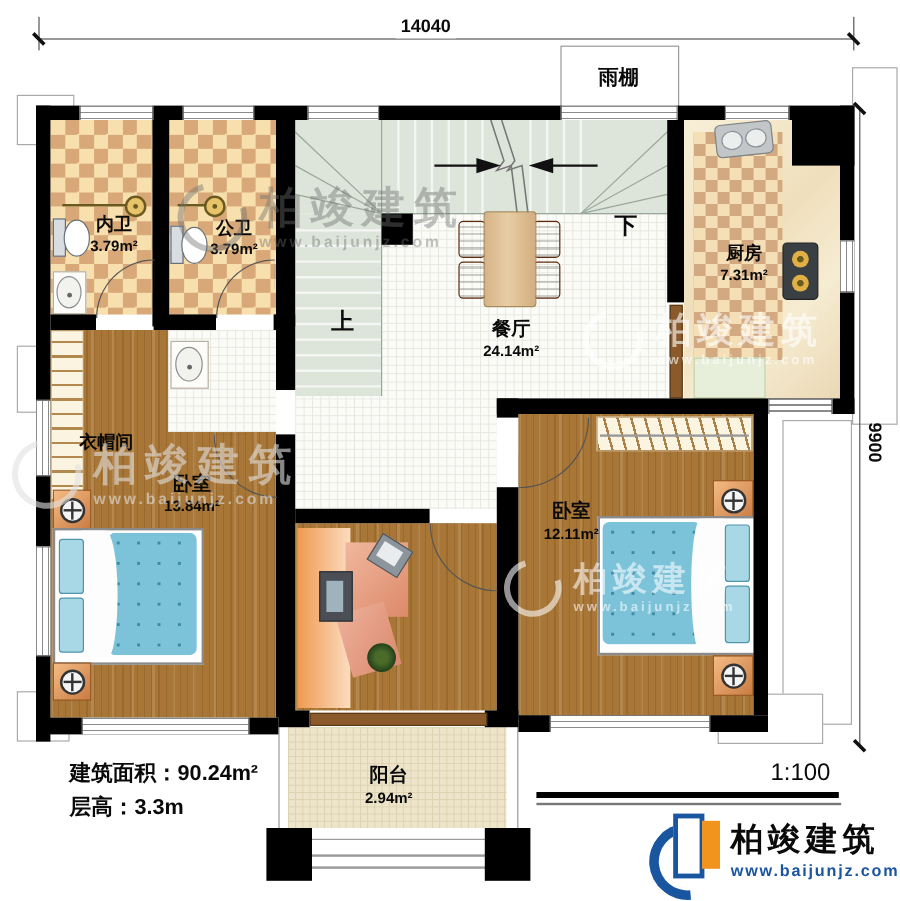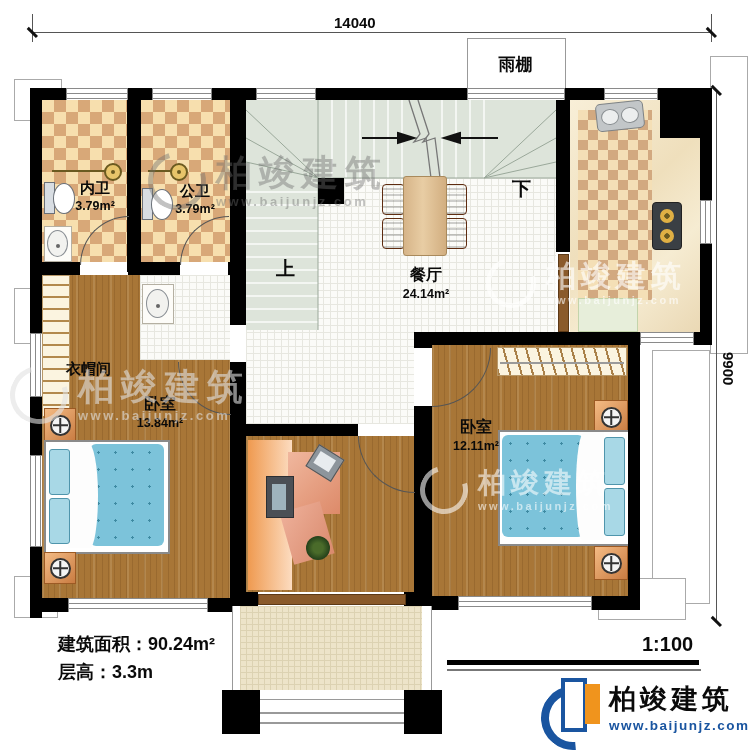--- a/index.html
+++ b/index.html
@@ -273,34 +273,42 @@
   <div class="door" style="left:358px;top:436px;width:56px;height:56px;border-left-width:1.5px;border-bottom-width:1.5px;border-radius:0 0 0 100%"></div>
 
   <div class="lbl" style="left:60px;top:180px;width:70px;font-size:15px">
     <span>内卫</span><br>
     <span class="area">3.79m²</span>
   </div>
   <div class="lbl" style="left:160px;top:183px;width:70px;font-size:15px">
     <span>公卫</span><br>
     <span class="area">3.79m²</span>
   </div>
+  <div class="lbl" style="left:585px;top:204px;width:70px;font-size:15px">
+    <span>厨房</span><br>
+    <span class="area">7.31m²</span>
+  </div>
   <div class="lbl" style="left:390px;top:266px;width:72px;font-size:16px">
     <span>餐厅</span><br>
     <span class="area">24.14m²</span>
   </div>
   <div class="lbl" style="left:66px;top:361px;font-size:15px">
     <span>衣帽间</span>
   </div>
   <div class="lbl" style="left:124px;top:395px;width:72px;font-size:16px">
     <span>卧室</span><br>
     <span class="area">13.84m²</span>
   </div>
   <div class="lbl" style="left:440px;top:418px;width:72px;font-size:16px">
     <span>卧室</span><br>
     <span class="area">12.11m²</span>
+  </div>
+  <div class="lbl" style="left:288px;top:638px;width:72px;font-size:16px">
+    <span>阳台</span><br>
+    <span class="area">2.94m²</span>
   </div>
   <div class="lbl" style="left:276px;top:258px;font-size:19px">上</div>
   <div class="lbl" style="left:512px;top:178px;font-size:19px">下</div>
 
   <div class="wm" style="left:148px;top:152px;color:rgba(110,110,110,.42)">
     <div class="glyph"></div>
     <div>
         <div class="t1">柏竣建筑</div>
          <div class="t2">www.baijunjz.com</div>
       </div>
@@ -323,21 +331,21 @@
     <div class="glyph" style="width:38px;height:38px"></div>
     <div>
         <div class="t1" style="font-size:28px;letter-spacing:5px">柏竣建筑</div>
          <div class="t2" style="font-size:11px">www.baijunjz.com</div>
       </div>
   </div>
 
   <div class="lbl" style="left:58px;top:634px;font-size:18px;text-align:right;font-weight:600">建筑面积：90.24m²</div>
   <div class="lbl" style="left:58px;top:662px;font-size:18px;text-align:left;font-weight:600">层高：3.3m</div>
 
-  <div class="lbl" style="left:642px;top:633px;font-size:20px;font-weight:700">1:100</div>
+  <div class="lbl" style="left:642px;top:633px;font-size:20px;font-weight:400">1:100</div>
   <div class="abs" style="left:447px;top:660px;width:252px;height:5px;background:#000"></div>
   <div class="abs" style="left:447px;top:669px;width:254px;height:2px;background:#777"></div>
 
   <div class="abs" style="left:535px;top:672px;width:212px;height:76px">
     <div class="abs" style="left:6px;top:14px;width:48px;height:48px;border-radius:50%;border:8px solid #1a55a0;border-top-color:transparent;border-right-color:transparent;transform:rotate(40deg)"></div>
     <div class="abs" style="left:26px;top:6px;width:18px;height:46px;background:#fff;border:4px solid #1a55a0"></div>
     <div class="abs" style="left:50px;top:12px;width:15px;height:40px;background:#f0941d"></div>
     <div class="lbl" style="left:74px;top:12px;font-size:27px;letter-spacing:4px">柏竣建筑</div>
     <div class="lbl" style="left:74px;top:46px;font-size:13.5px;color:#1a55a0;letter-spacing:1.5px">www.baijunjz.com</div>
   </div>

